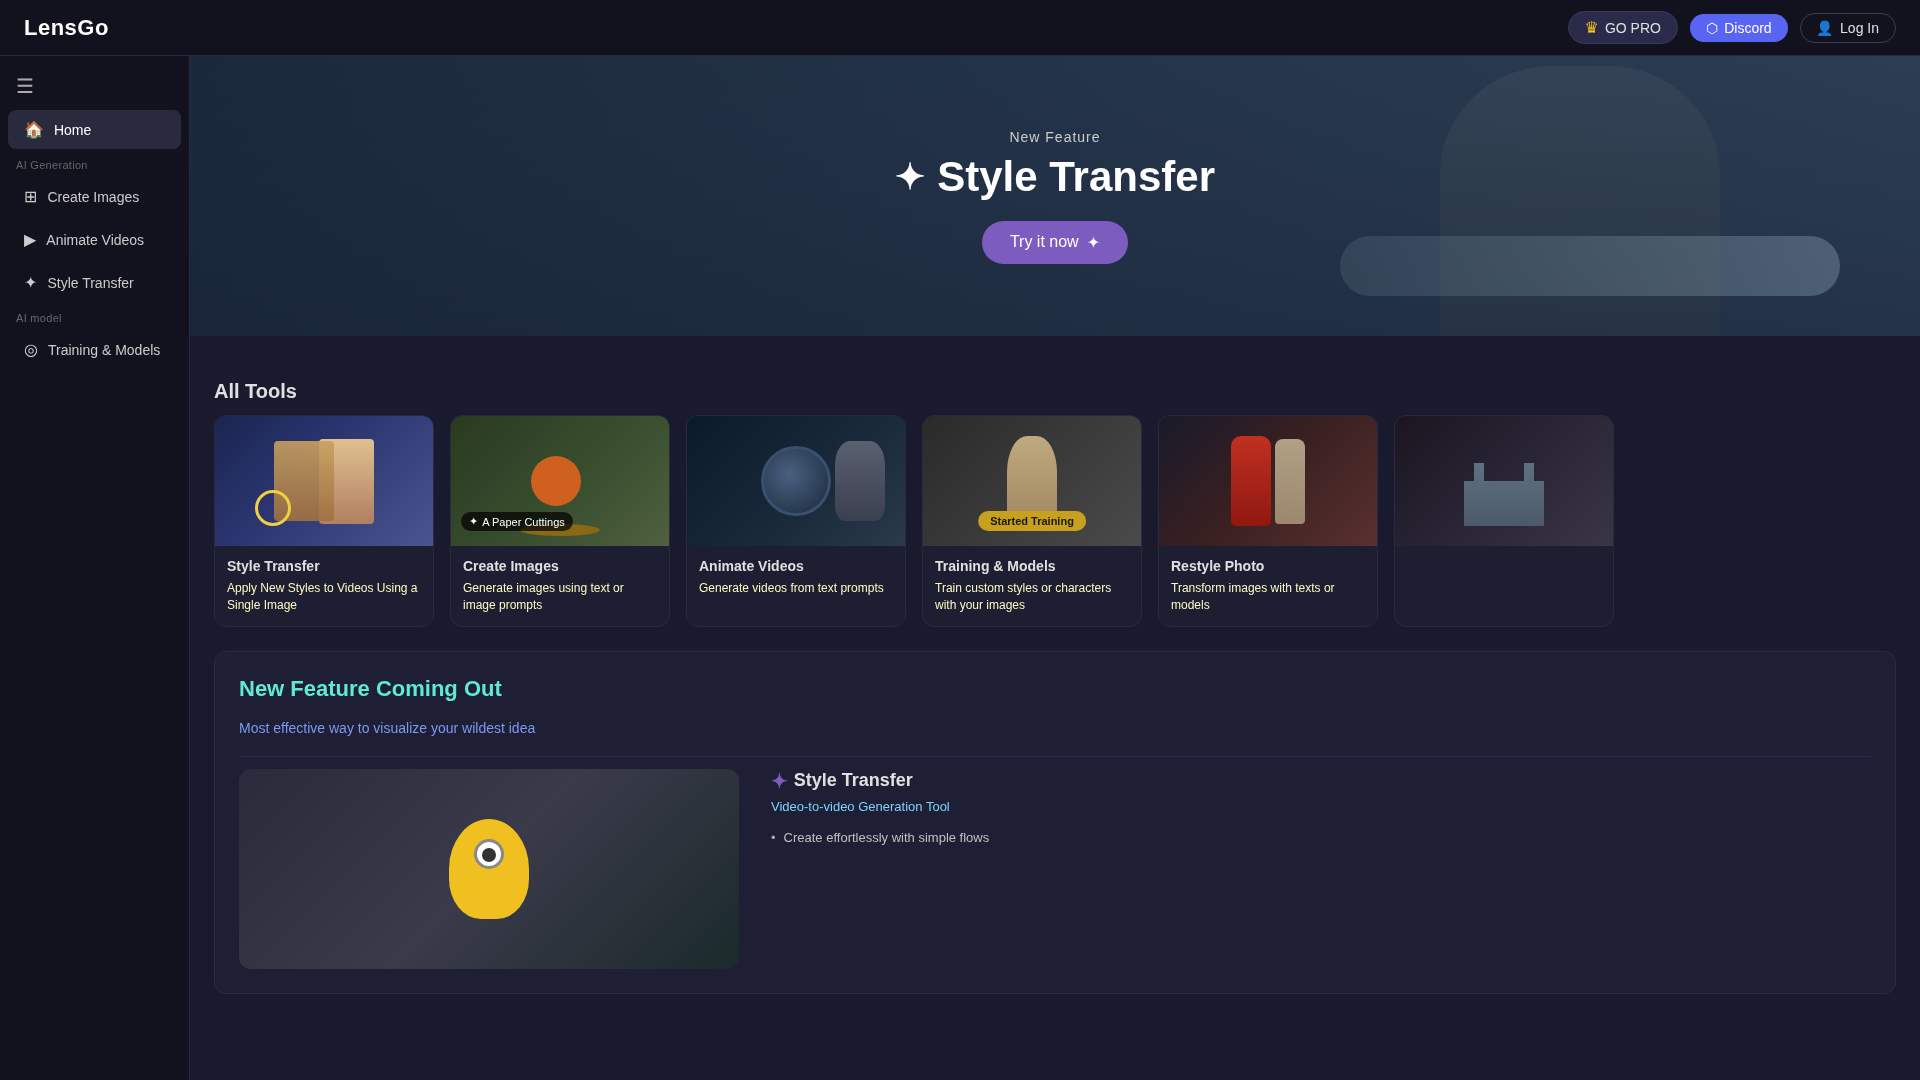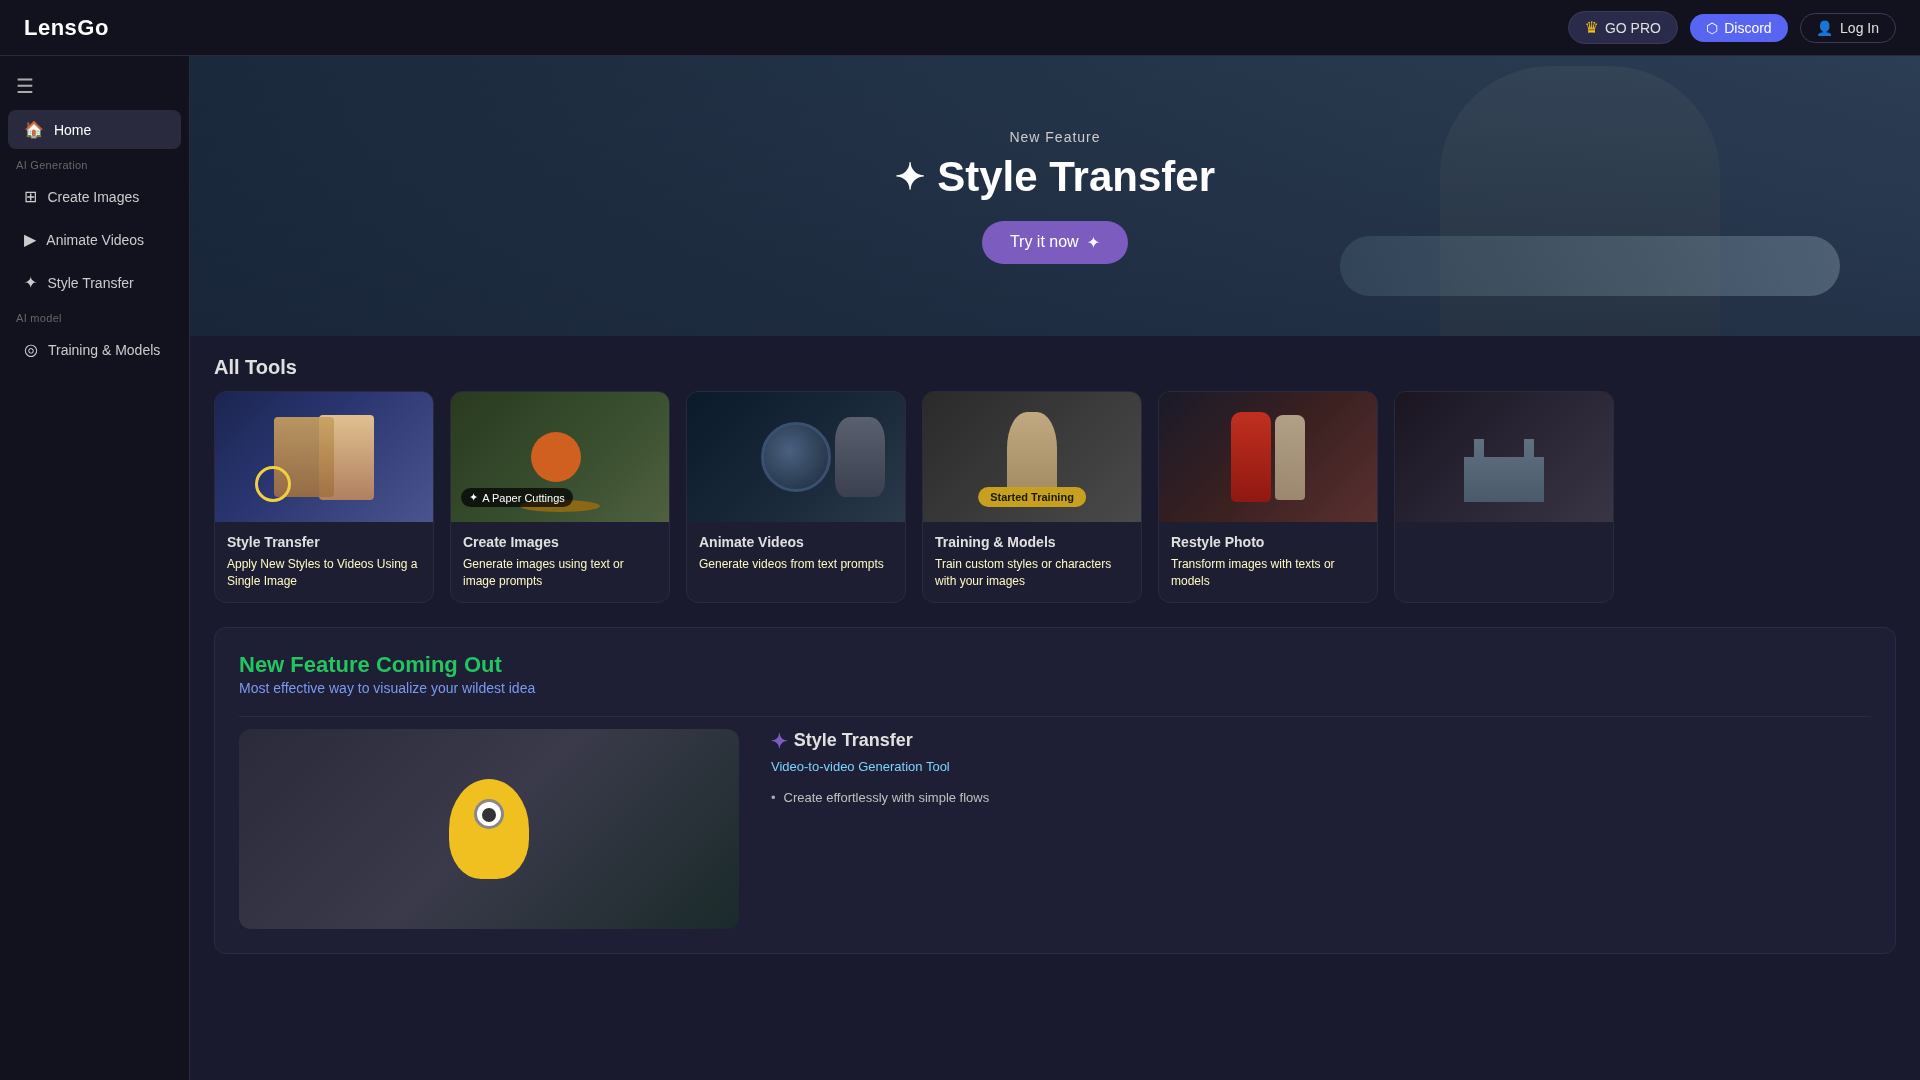--- a/index.html
+++ b/index.html
@@ -199,20 +199,21 @@
       align-items: center;
       gap: 8px;
     }
 
     
     .section-title {
       font-size: 20px;
       font-weight: 600;
       color: #e0e0e0;
       padding: 20px 24px 12px;
+      margin-top: 24px;
     }
 
     
     .tools-grid {
       display: flex;
       gap: 16px;
       padding: 0 24px 24px;
       overflow-x: auto;
     }
     .tool-card {
@@ -403,22 +404,22 @@
     .new-feature-section {
       margin: 0 24px;
       background: #1e1e35;
       border-radius: 12px;
       padding: 24px;
       border: 1px solid #2a2a4a;
     }
     .new-feature-title {
       font-size: 22px;
       font-weight: 700;
-      color: #22c55e;
-      margin-bottom: 2px;
+      color: #5eead4;
+      margin-bottom: 18px;
     }
     .new-feature-subtitle {
       font-size: 14px;
       color: #7a9af0;
       margin-bottom: 20px;
     }
     .new-feature-content {
       display: flex;
       gap: 32px;
       align-items: flex-start;

